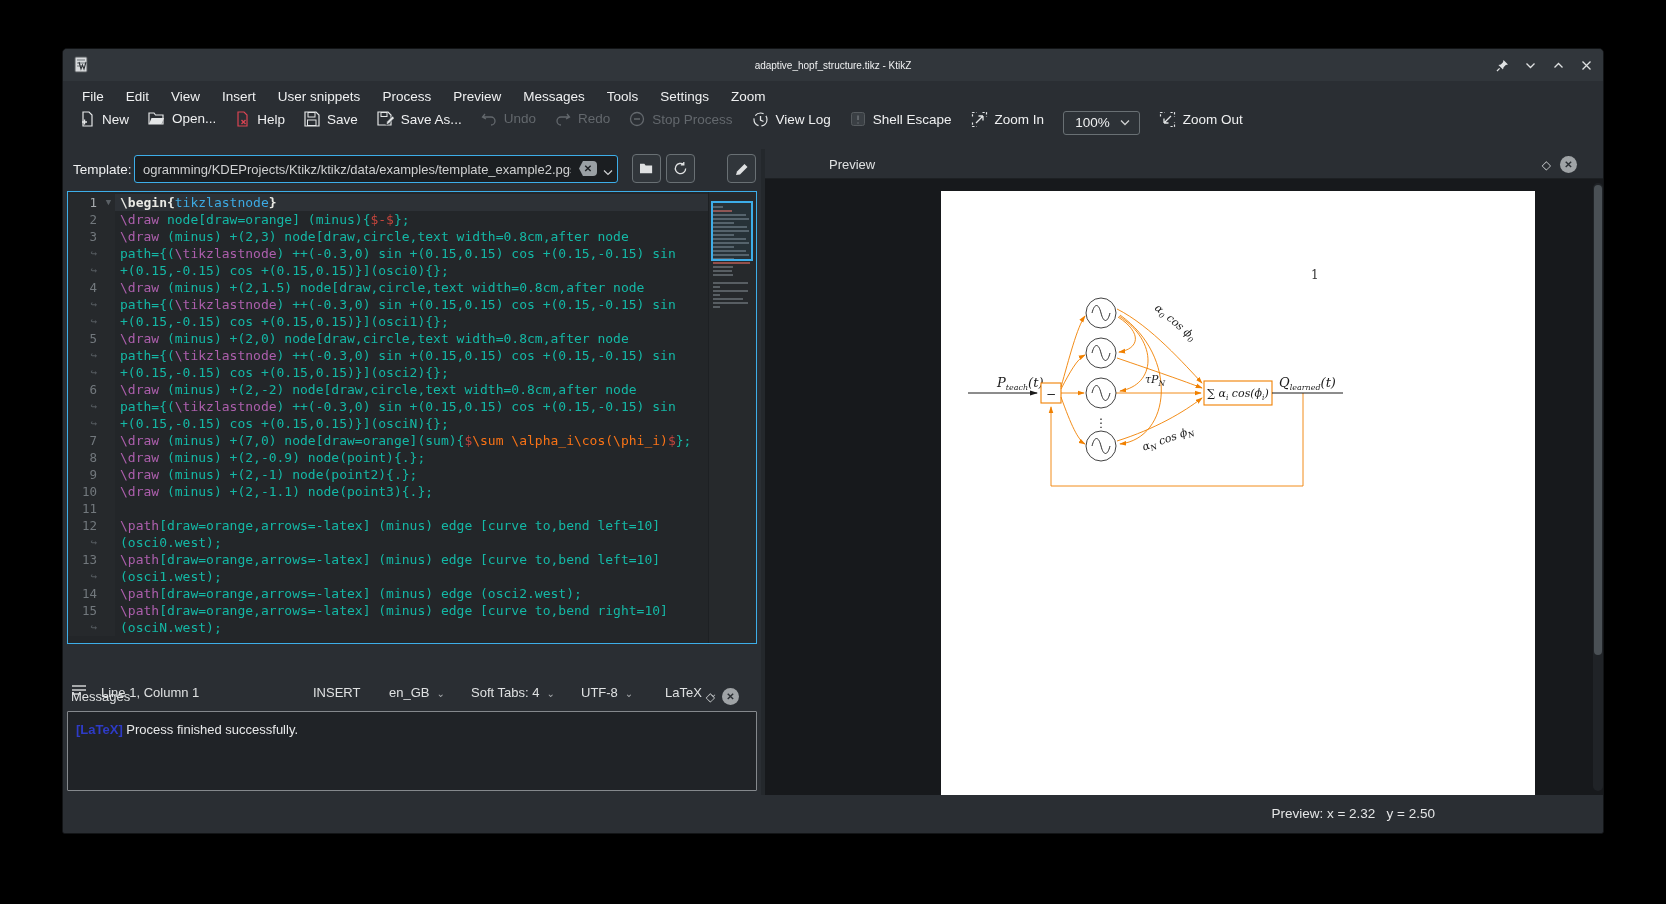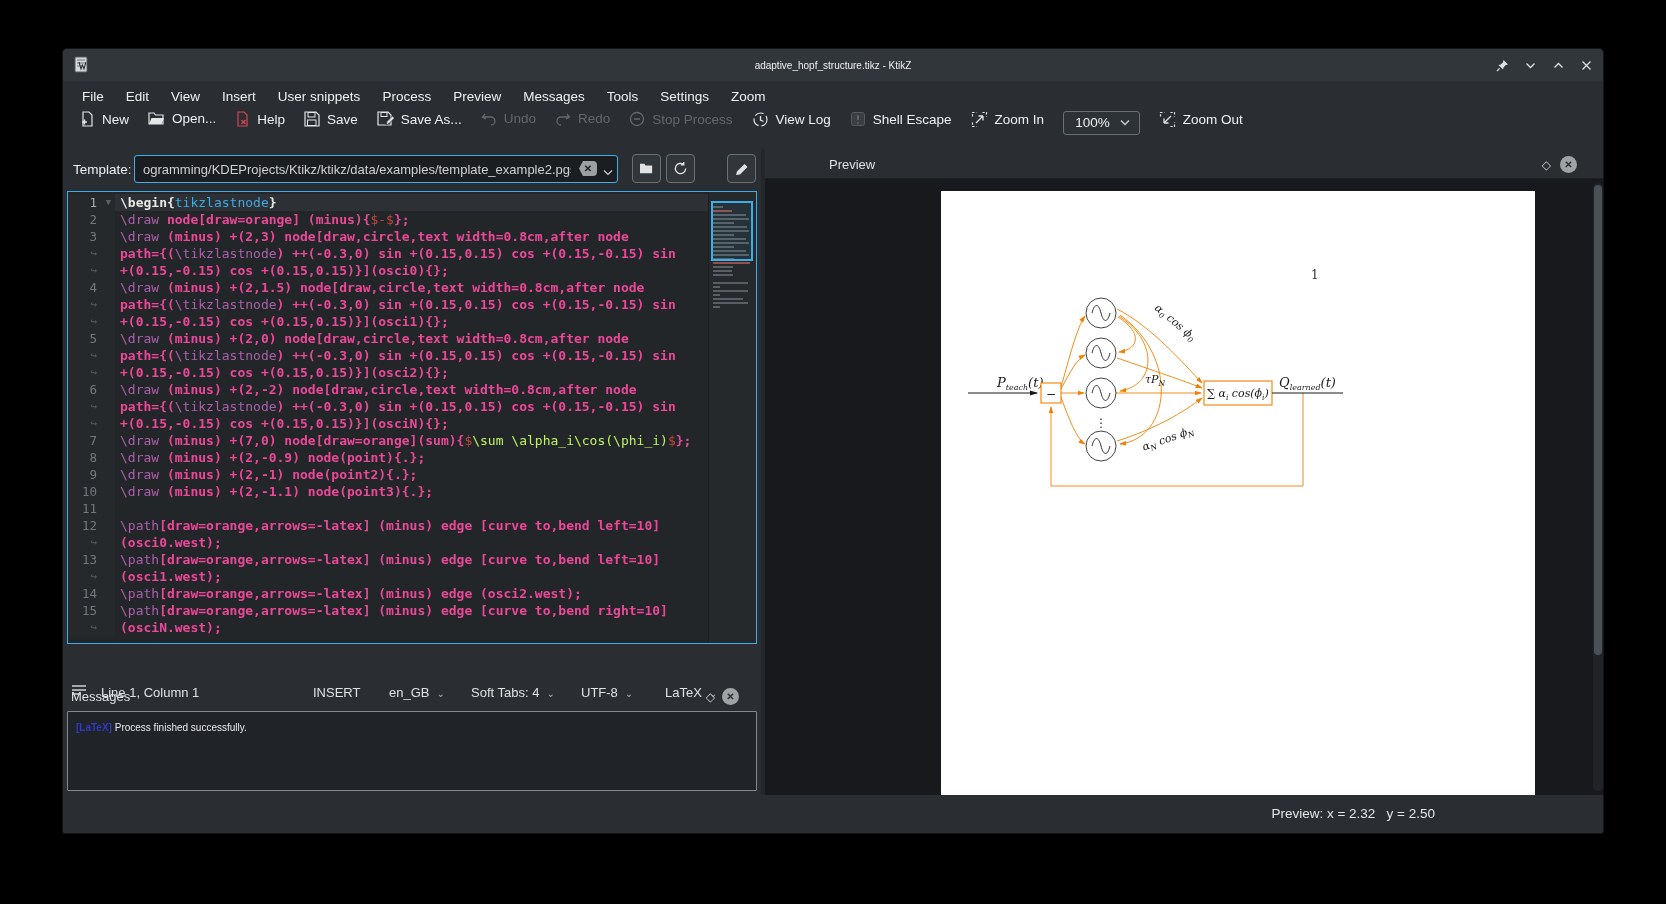--- a/index.html
+++ b/index.html
@@ -48,40 +48,40 @@
   .editor { position:absolute; left:4px; top:42px; width:690px; height:453px; background:#232629;
             border:1px solid #3daee9; overflow:hidden; }
   .rows { position:absolute; left:0; top:2px; width:100%; }
   .crow { display:flex; height:17px; line-height:17px; font-family:"DejaVu Sans Mono","Liberation Mono",monospace; font-size:13px; }
   .crow.cur { background:#2d3136; }
   .gut { width:34px; flex:0 0 34px; text-align:right; padding-right:5px; color:#72787d; background:#26292c; font-size:12.5px; }
   .crow.cur .gut { color:#a7abae; }
   .gut.wrapm { color:#565c61; font-size:11px; }
   .fold { width:13px; flex:0 0 13px; background:#26292c; color:#5a6065; font-size:9px; text-align:center; line-height:17px; }
   .codetxt { padding-left:5px; white-space:pre; }
-  .tk-t { color:#ec4899;font-weight:bold; } .tk-c { color:#ad5fad; } .tk-k { color:#e9e9e4; font-weight:bold; }
-  .tk-e { color:#3caae4; } .tk-m { color:#c4453c; } .tk-b { color:#bef264; }
+  .tk-t { color:#14b8a6; } .tk-c { color:#ad5fad; } .tk-k { color:#e9e9e4; font-weight:bold; }
+  .tk-e { color:#3caae4; } .tk-m { color:#c4453c; } .tk-b { color:#f97316; }
 
   .minimap { position:absolute; right:0; top:0; width:48px; height:100%; background:#26292c;
              border-left:1px solid #1d2023; }
   .mview { position:absolute; left:2px; top:9px; width:42px; height:60px; border:2px solid #3daee9;
            background:rgba(61,174,233,0.07); z-index:2; }
   .mbar { height:2px; margin:2px 2px 0 4px; }
 
   
   .katestatus { position:absolute; left:0; top:497px; width:100%; height:38px; background:#2a2e33;
                 color:#dfe1e2; font-size:13px; }
   .ks { position:absolute; top:11px; white-space:nowrap;margin-top:28px; }
   .ks .caret { color:#a9acaf; font-size:10px; margin-left:7px; }
 
   
   .msghdr { position:absolute; left:0; top:537px; width:100%; height:24px; color:#dfe1e2; font-size:13px; }
   .msghdr .lbl { position:absolute; left:8px; top:3px; }
   .msgbox { position:absolute; left:4px; top:562px; width:690px; height:80px; border:1px solid #85898d;
-            background:#202327; border-radius:1px; color:#e8e9ea; font-size:10px; padding:10px 8px; }
+            background:#202327; border-radius:1px; color:#e8e9ea; font-size:13px; padding:10px 8px; }
   .latex-tag { color:#2e3bc7; font-weight:bold; }
 
   .diamond { color:#c7cacc; font-size:12px; }
   .circx { width:17px; height:17px; border-radius:50%; background:#9fa3a6; color:#2a2e33; font-size:10px;
            font-weight:bold; display:flex; align-items:center; justify-content:center; }
 
   
   .splitter { position:absolute; left:698px; top:100px; width:4px; height:648px; background:#24282c; }
   .rightpane { position:absolute; left:702px; top:102px; width:840px; height:646px; background:#17191c; }
   .pvhdr { position:absolute; left:0; top:0; width:100%; height:28px; background:#2a2e33; color:#dfe1e2;

